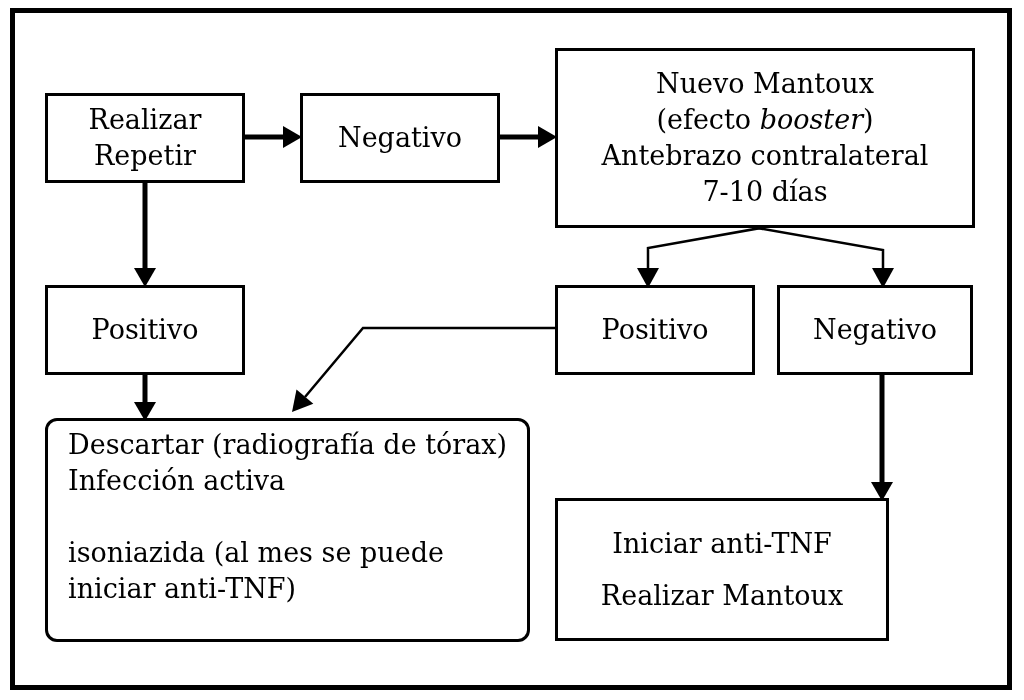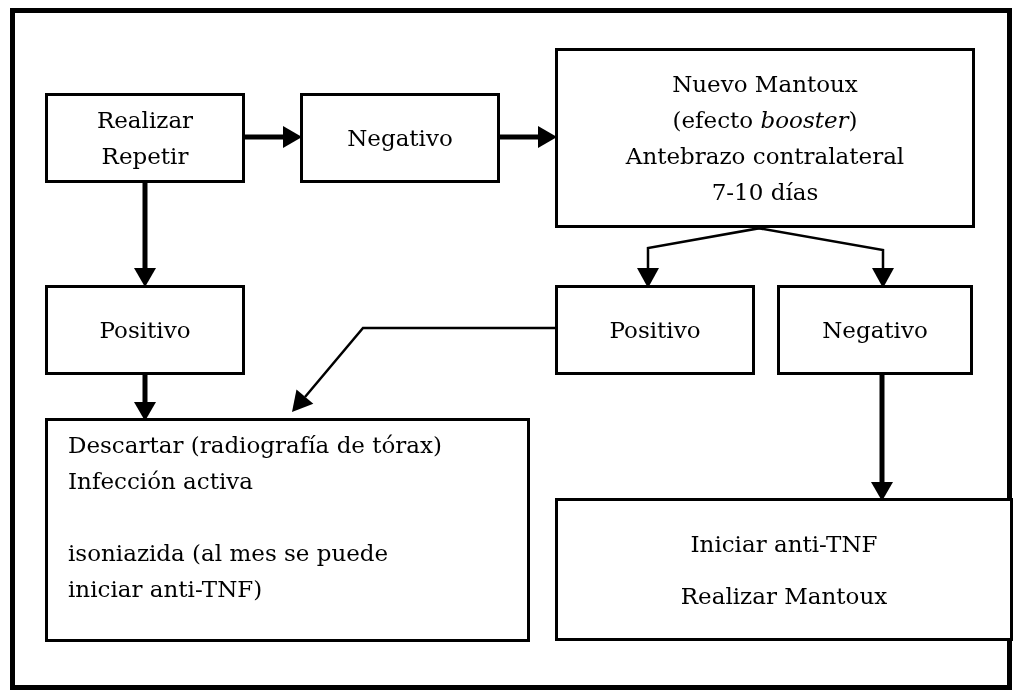--- a/index.html
+++ b/index.html
@@ -36,45 +36,46 @@
   .node {
     position: absolute;
     box-sizing: border-box;
     background: #ffffff;
     border: 3px solid #000000;
     display: flex;
     flex-direction: column;
     justify-content: center;
     align-items: center;
     text-align: center;
-    font-size: 23px;
+    font-size: 27px;
     line-height: 36px;
     z-index: 2;
   }
   .node .bline {
     min-height: 36px;
     white-space: nowrap;
   }
   .node.align-left {
     justify-content: flex-start;
     align-items: flex-start;
     text-align: left;
     padding: 6px 8px 0 20px;
+    border-radius: 12px;
   }
   .italic { font-style: italic; }
 
   
   #node-realizar        { left: 45px;  top: 93px;  width: 200px; height: 90px; justify-content: center; }
   #node-negativo-top    { left: 300px; top: 93px;  width: 200px; height: 90px; }
   #node-nuevo-mantoux   { left: 555px; top: 48px;  width: 420px; height: 180px; }
   #node-positivo-left   { left: 45px;  top: 285px; width: 200px; height: 90px; }
   #node-positivo-middle { left: 555px; top: 285px; width: 200px; height: 90px; }
   #node-negativo-middle { left: 777px; top: 285px; width: 196px; height: 90px; }
   #node-descartar       { left: 45px;  top: 418px; width: 485px; height: 224px; }
-  #node-iniciar         { left: 555px; top: 498px; width: 458px; height: 143px; gap: 16px; }
+  #node-iniciar         { left: 555px; top: 498px; width: 334px; height: 143px; gap: 16px; }
 </style>
 </head>
 <body>
 
 <div id="stage">
 
   <div id="outer-frame"></div>
 
   <svg id="arrow-layer" viewBox="0 0 1024 700" xmlns="http://www.w3.org/2000/svg">
     <g stroke="#000000" fill="#000000">

